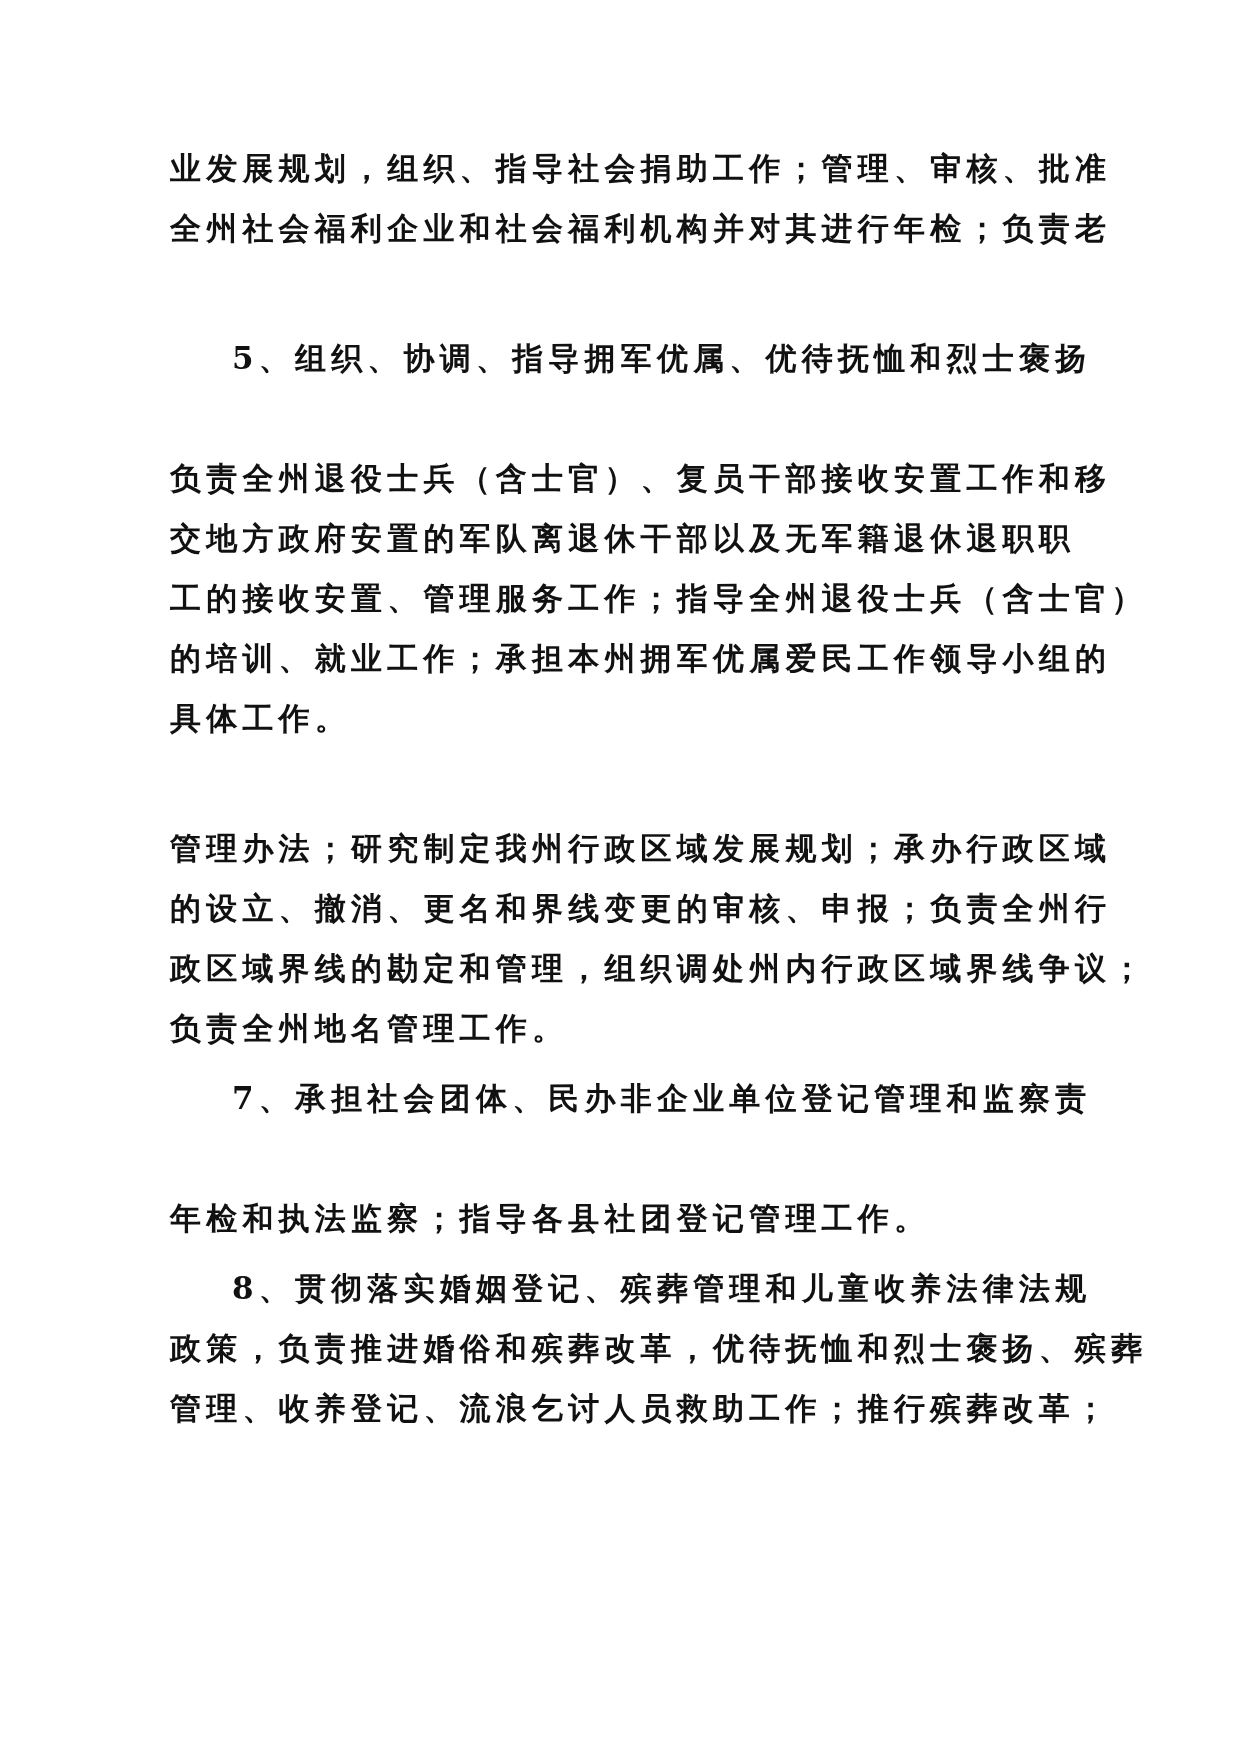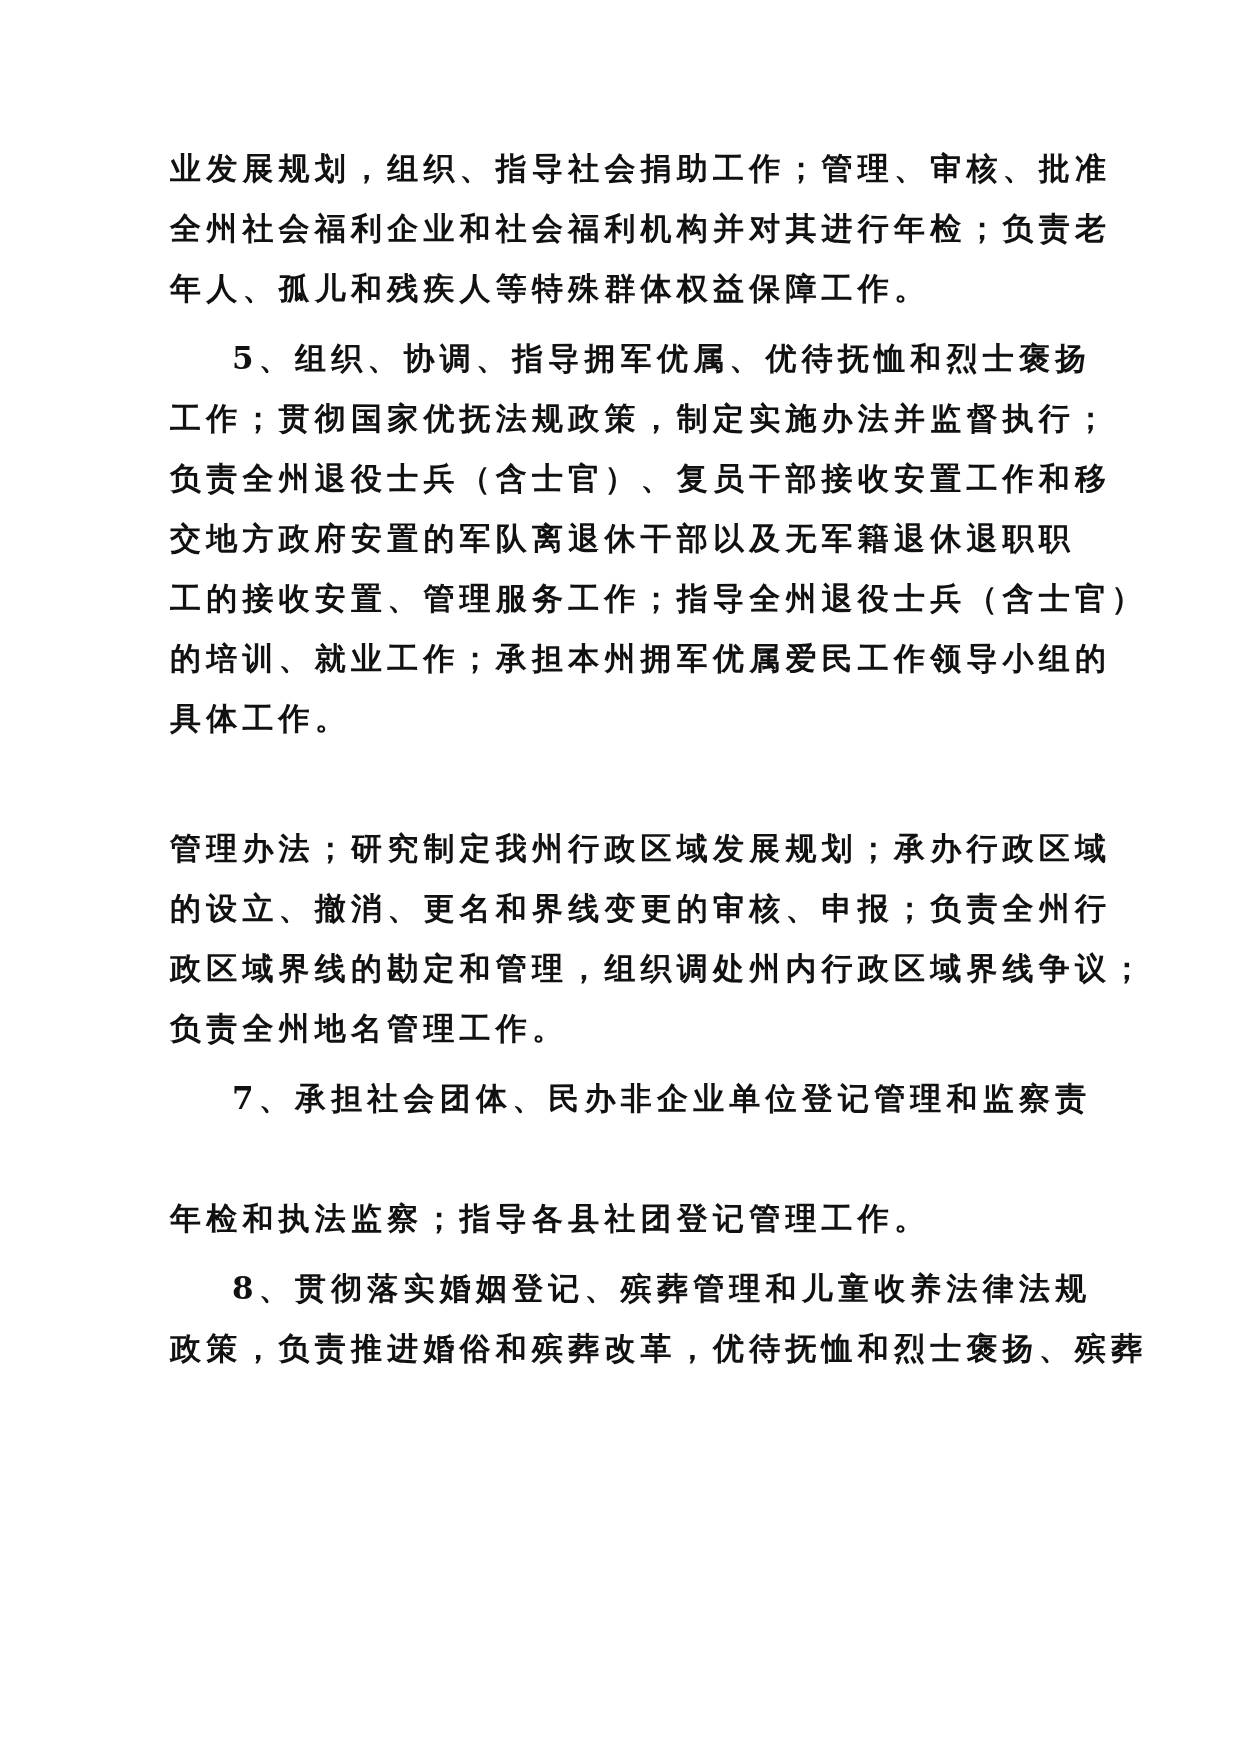--- a/index.html
+++ b/index.html
@@ -39,34 +39,33 @@
       text-align: center;
     }
   </style>
 </head>
 <body>
 
 <div class="page">
 
   <div class="line" style="top:146px">业发展规划，组织、指导社会捐助工作；管理、审核、批准</div>
   <div class="line" style="top:206px">全州社会福利企业和社会福利机构并对其进行年检；负责老</div>
-  <div class="line" style="top:266px">年人、孤儿和残疾人等特殊群体权益保障工作。</div>
 
   <div class="line indent" style="top:336px">5、组织、协调、指导拥军优属、优待抚恤和烈士褒扬</div>
-  <div class="line" style="top:396px">工作；贯彻国家优抚法规政策，制定实施办法并监督执行；</div>
   <div class="line" style="top:456px">负责全州退役士兵（含士官）、复员干部接收安置工作和移</div>
   <div class="line" style="top:516px">交地方政府安置的军队离退休干部以及无军籍退休退职职</div>
   <div class="line" style="top:576px">工的接收安置、管理服务工作；指导全州退役士兵（含士官）</div>
   <div class="line" style="top:636px">的培训、就业工作；承担本州拥军优属爱民工作领导小组的</div>
   <div class="line" style="top:696px">具体工作。</div>
 
   <div class="line" style="top:826px">管理办法；研究制定我州行政区域发展规划；承办行政区域</div>
   <div class="line" style="top:886px">的设立、撤消、更名和界线变更的审核、申报；负责全州行</div>
   <div class="line" style="top:946px">政区域界线的勘定和管理，组织调处州内行政区域界线争议；</div>
   <div class="line" style="top:1006px">负责全州地名管理工作。</div>
 
   <div class="line indent" style="top:1076px">7、承担社会团体、民办非企业单位登记管理和监察责</div>
   <div class="line" style="top:1196px">年检和执法监察；指导各县社团登记管理工作。</div>
 
   <div class="line indent" style="top:1266px">8、贯彻落实婚姻登记、殡葬管理和儿童收养法律法规</div>
   <div class="line" style="top:1326px">政策，负责推进婚俗和殡葬改革，优待抚恤和烈士褒扬、殡葬</div>
+  <div class="line" style="top:1386px">管理、收养登记、流浪乞讨人员救助工作；推行殡葬改革；</div>
 
 </div>
 
 </body></html>

